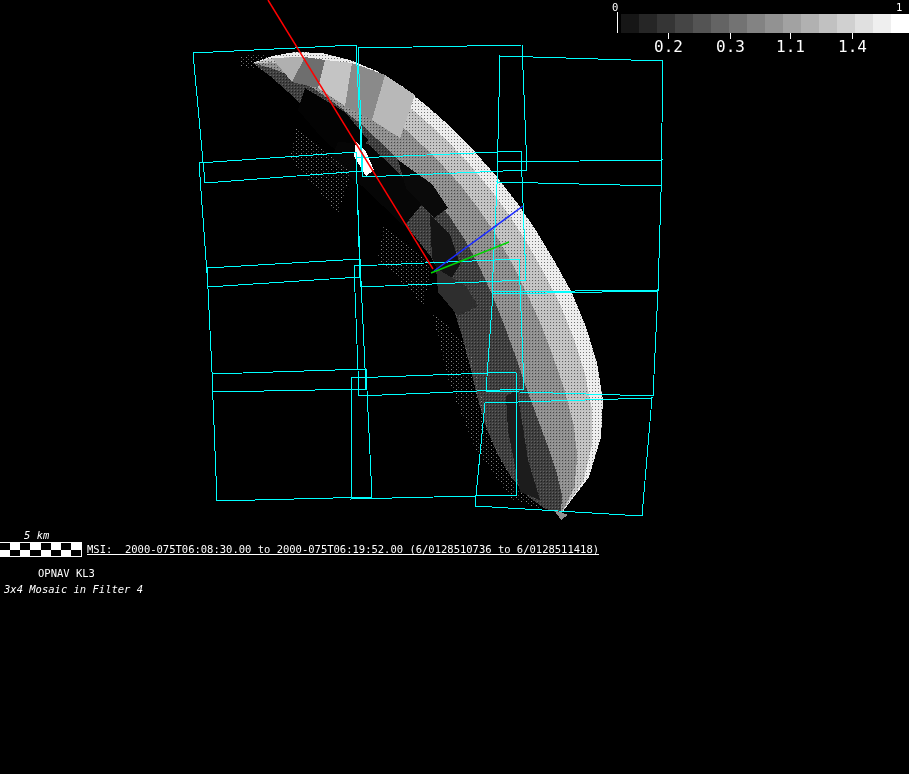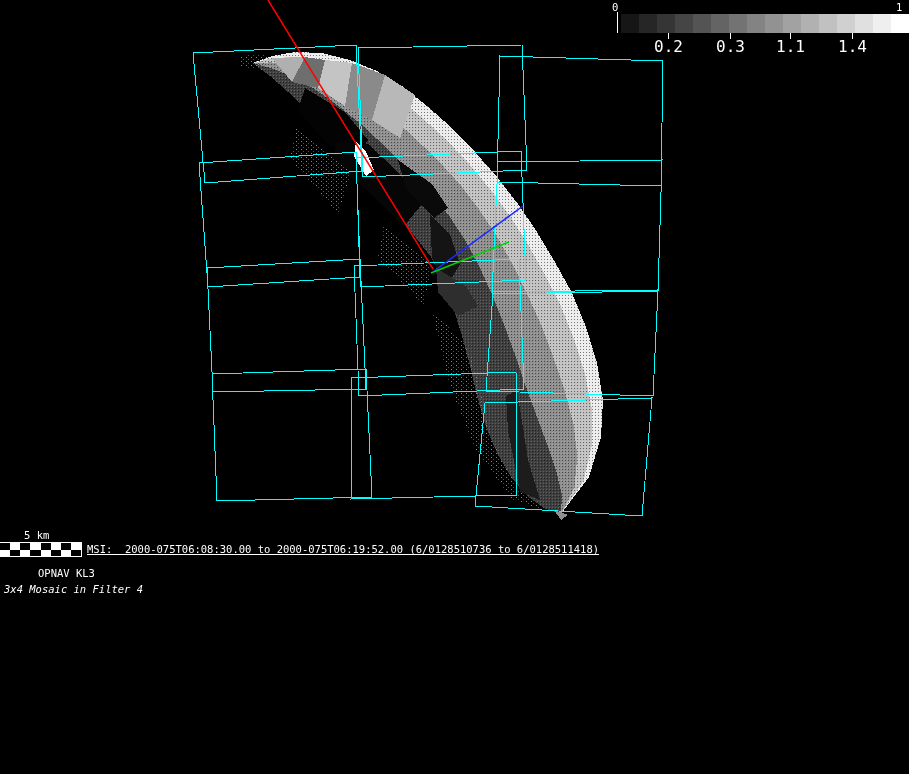--- a/index.html
+++ b/index.html
@@ -15,21 +15,21 @@
   }
   
   #cb-zero{left:612px;top:1px;}
   #cb-one{left:896px;top:1px;}
   #cb-zero-tick{position:absolute;left:617px;top:12px;width:1px;height:21px;background:#fff;}
   #cb-cells{position:absolute;left:621px;top:14px;width:288px;height:19px;display:flex;}
   .cb-cell{flex:1 1 auto;}
   .cb-tick{position:absolute;top:33px;width:1px;height:6px;background:#fff;}
   .cb-ticklabel{position:absolute;top:37px;width:28px;margin-left:-14px;text-align:center;color:#fff;font-size:16px;}
   
-  #scalebar-label{left:24px;top:529px;}
+  #scalebar-label{left:24px;top:529px;font-style:italic;}
   #checker{
     position:absolute;left:0;top:542px;width:82px;height:15px;box-sizing:border-box;
     border-top:1px solid #fff;border-right:1px solid #fff;border-bottom:1px solid #fff;
     display:grid;grid-template-rows:repeat(2,1fr);grid-template-columns:repeat(8,1fr);
   }
   
   #msi-line{left:87px;top:543px;text-decoration:underline;}
   #opnav-line{left:4px;top:567px;padding-left:34px;}
   #mosaic-line{left:4px;top:583px;font-style:italic;}
 </style>

